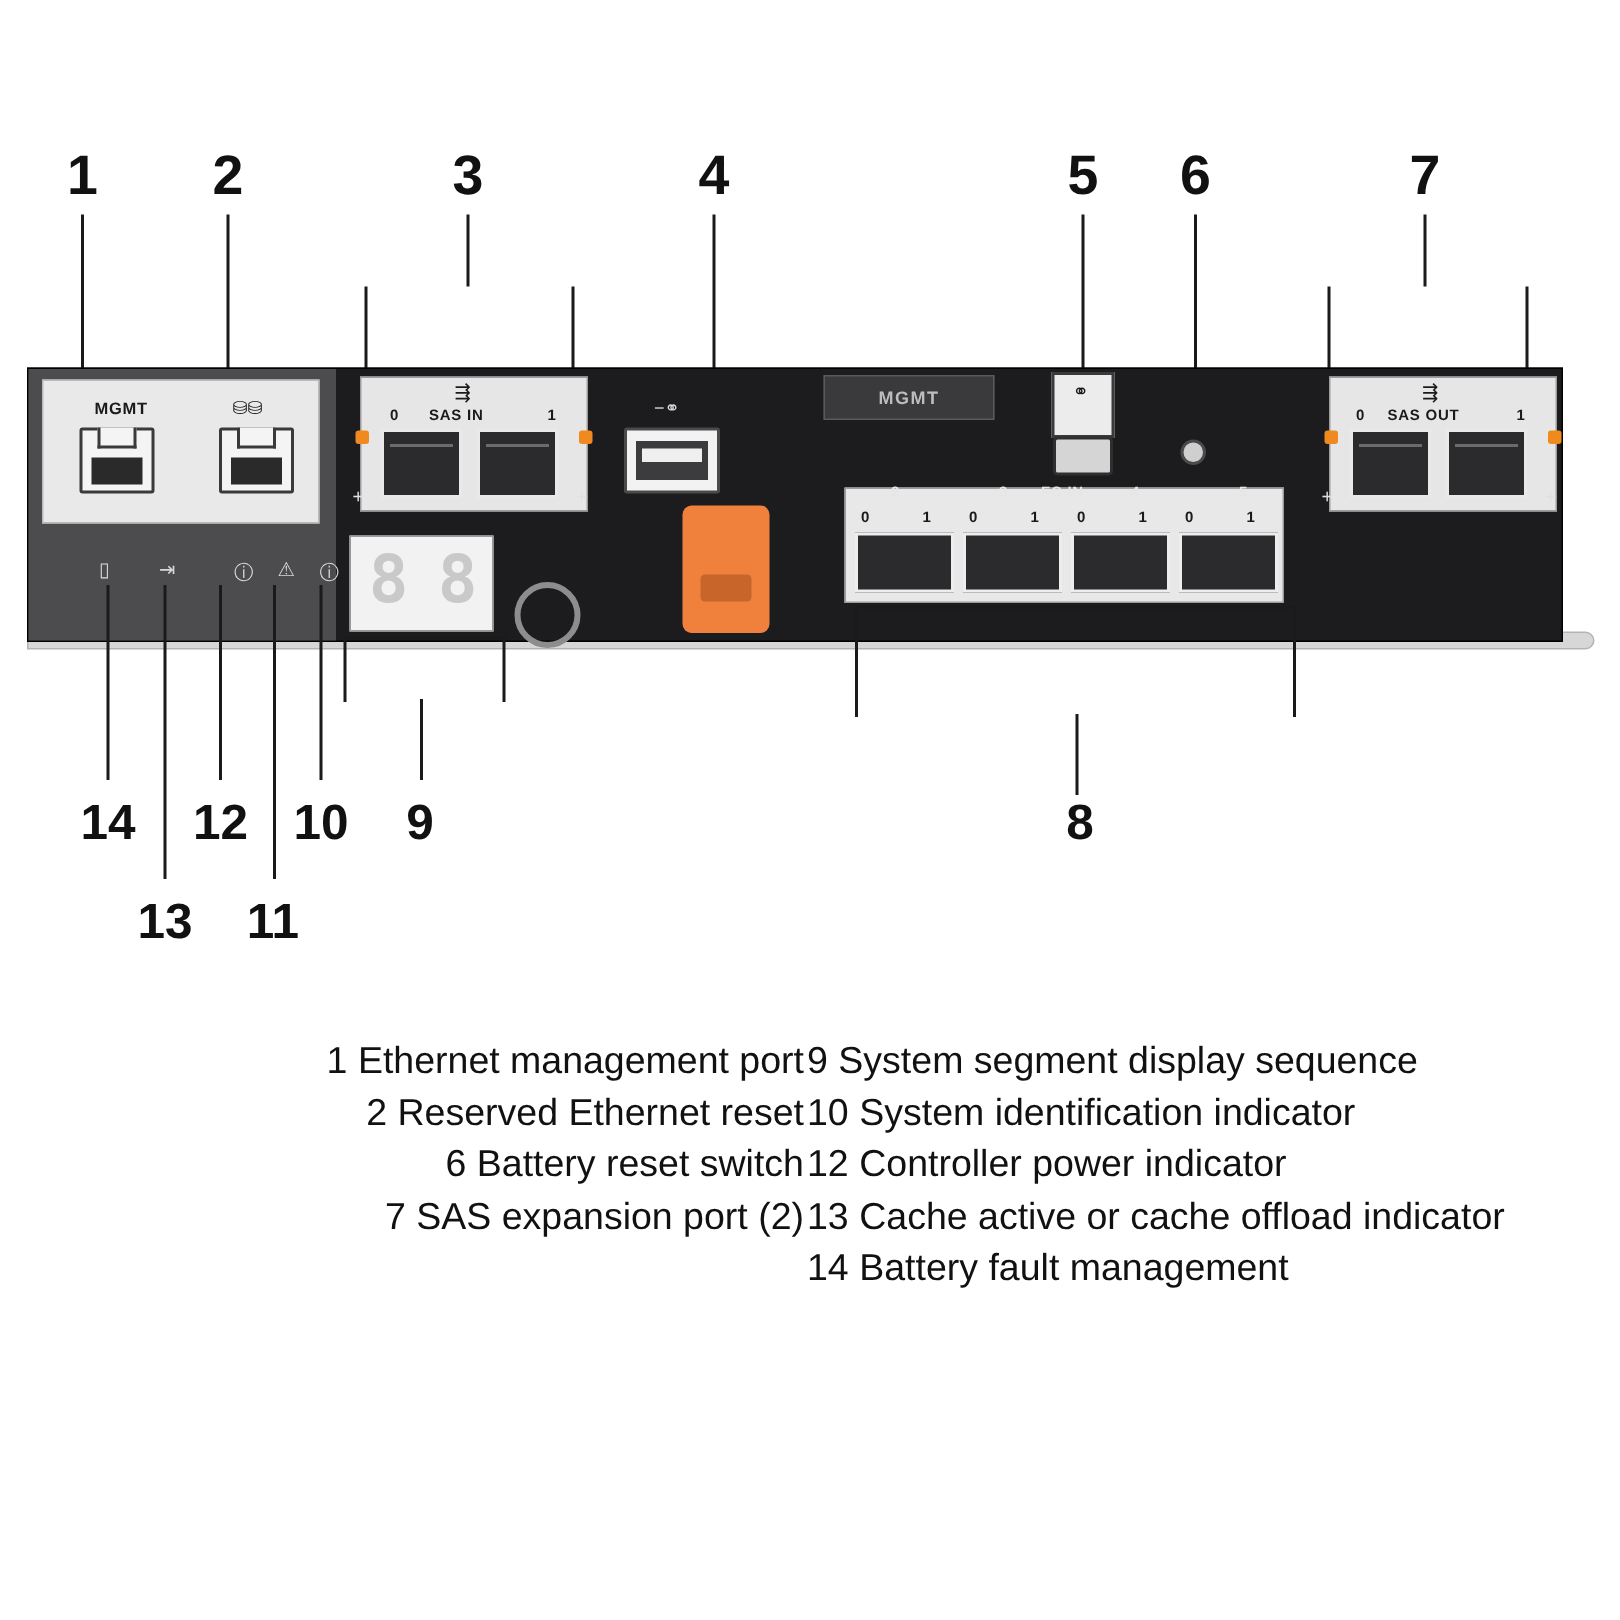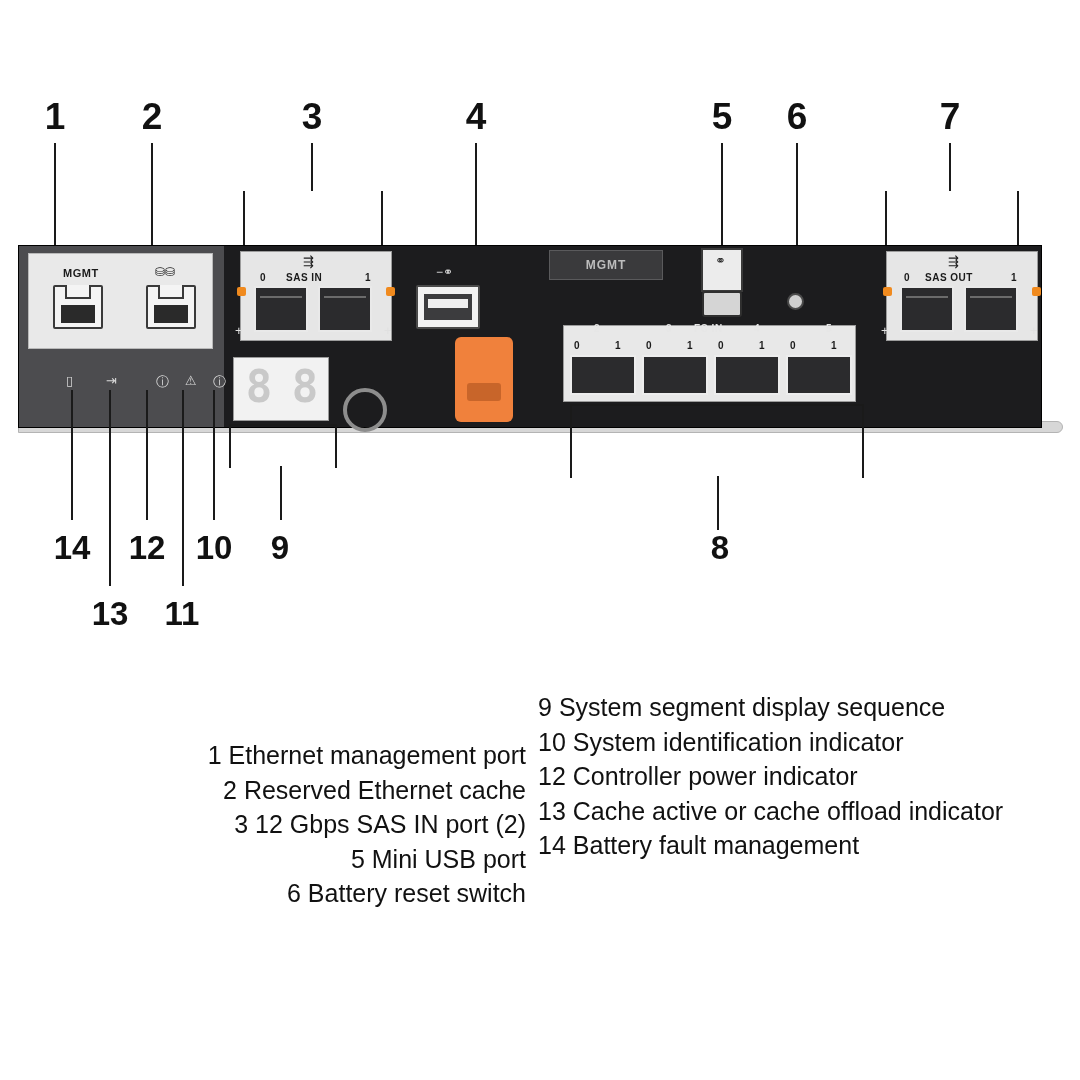--- a/index.html
+++ b/index.html
@@ -305,21 +305,21 @@
   #legend {
     position: absolute;
     left: 0;
     top: 690px;
     width: 1080px;
   }
   .legend-col {
     position: absolute;
     top: 0;
   }
-  .legend-col.left  { left: 146px;  width: 380px; margin-top: 48px; }
+  .legend-col.left  { left: 156px;  width: 380px; }
   .legend-col.right { left: 538px;  width: 520px; }
   .legend-item {
     font-size: 25px;
     line-height: 34.5px;
     color: #111;
     white-space: nowrap;
   }
   .legend-col.left .legend-item { text-align: right; }
   .legend-num {
     display: inline-block;
@@ -484,31 +484,28 @@
 <div class="callout-bottom" style="left:88px; top:595px;">13</div>
 <div class="callout-bottom" style="left:160px; top:595px;">11</div>
 
 <div id="legend">
 
   <div class="legend-col left">
     <div class="legend-item">
       <span class="legend-num">1</span><span>Ethernet management port</span>
     </div>
     <div class="legend-item">
-      <span class="legend-num">2</span><span>Reserved Ethernet cache</span>
-    </div>
-    <div class="legend-item">
-      <span class="legend-num">3</span><span>12 Gbps SAS IN port (2)</span>
-    </div>
-    <div class="legend-item">
-      <span class="legend-num">5</span><span>Mini USB port</span>
+      <span class="legend-num">2</span><span>Reserved Ethernet reset</span>
     </div>
     <div class="legend-item">
       <span class="legend-num">6</span><span>Battery reset switch</span>
     </div>
+    <div class="legend-item">
+      <span class="legend-num">7</span><span>SAS expansion port (2)</span>
+    </div>
   </div>
 
   <div class="legend-col right">
     <div class="legend-item">
       <span class="legend-num">9</span><span>System segment display sequence</span>
     </div>
     <div class="legend-item">
       <span class="legend-num">10</span><span>System identification indicator</span>
     </div>
     <div class="legend-item">

